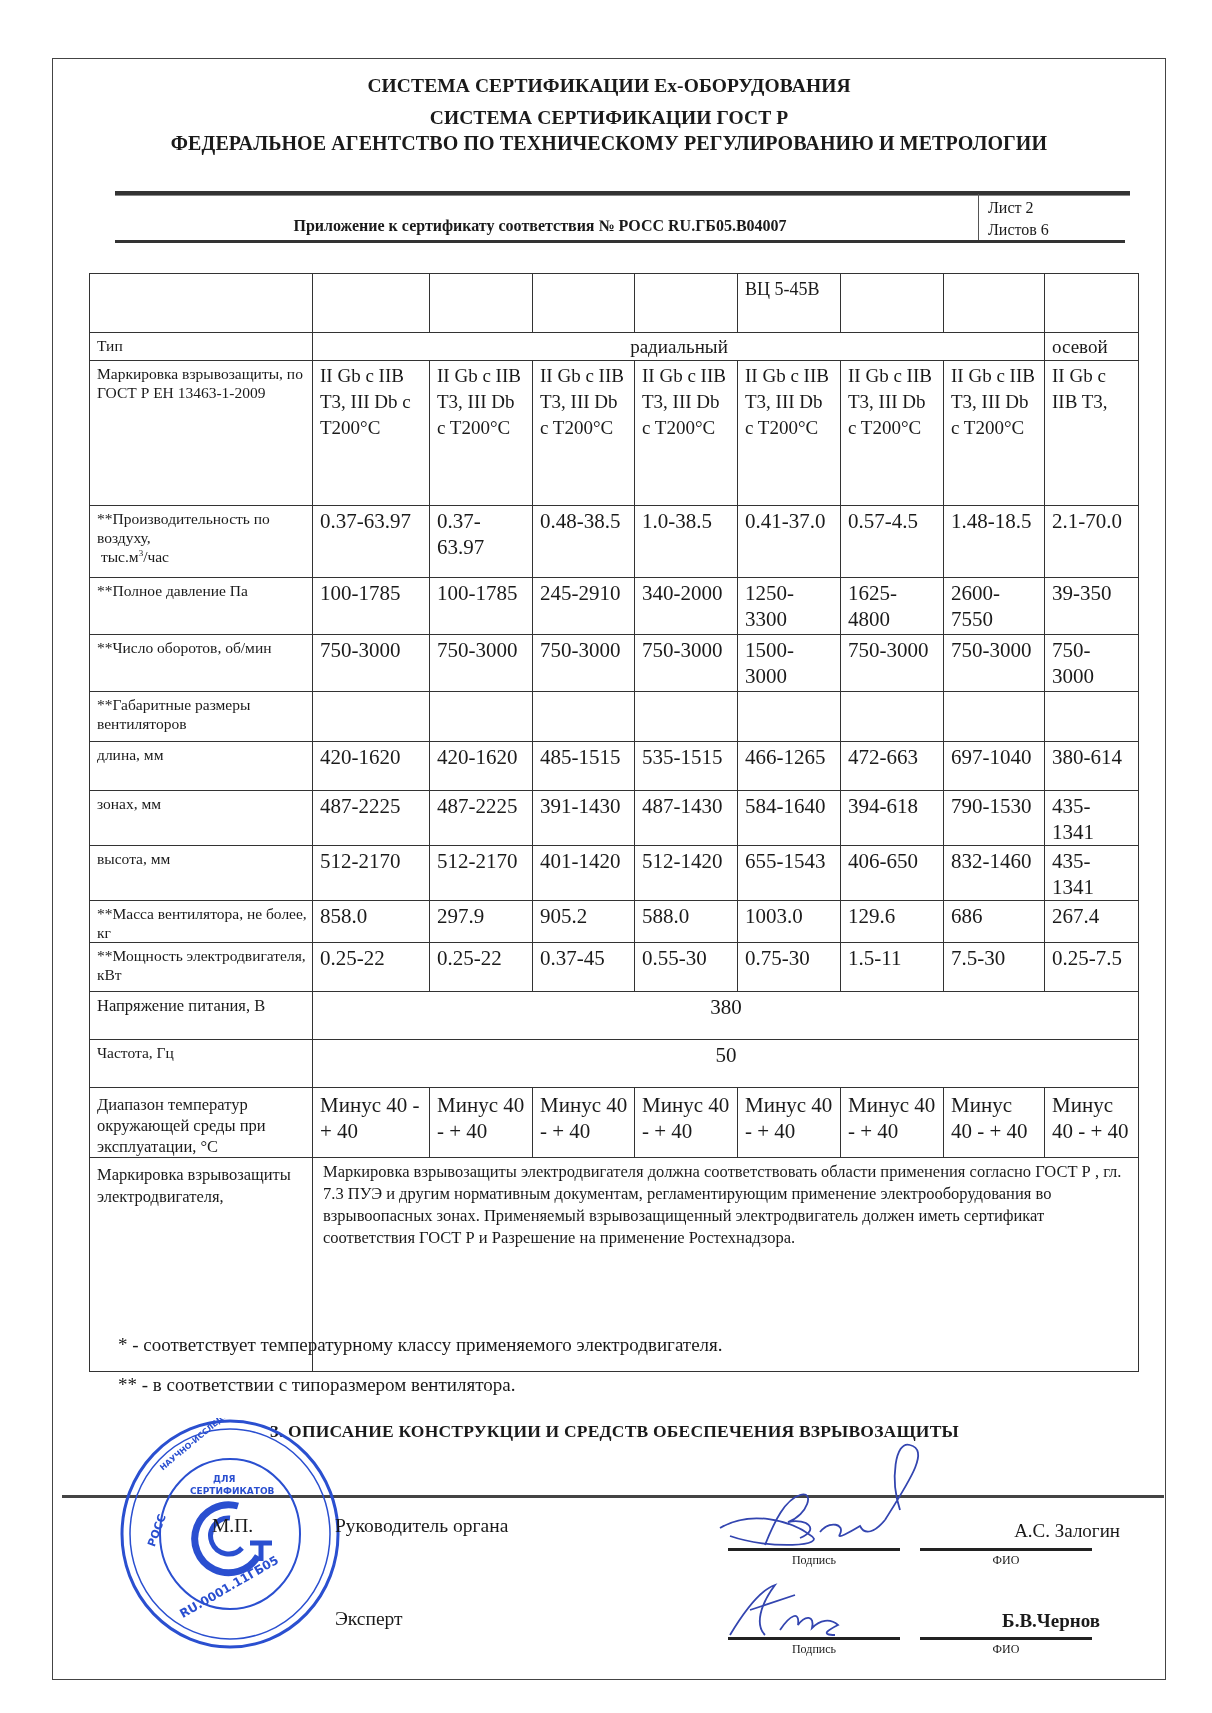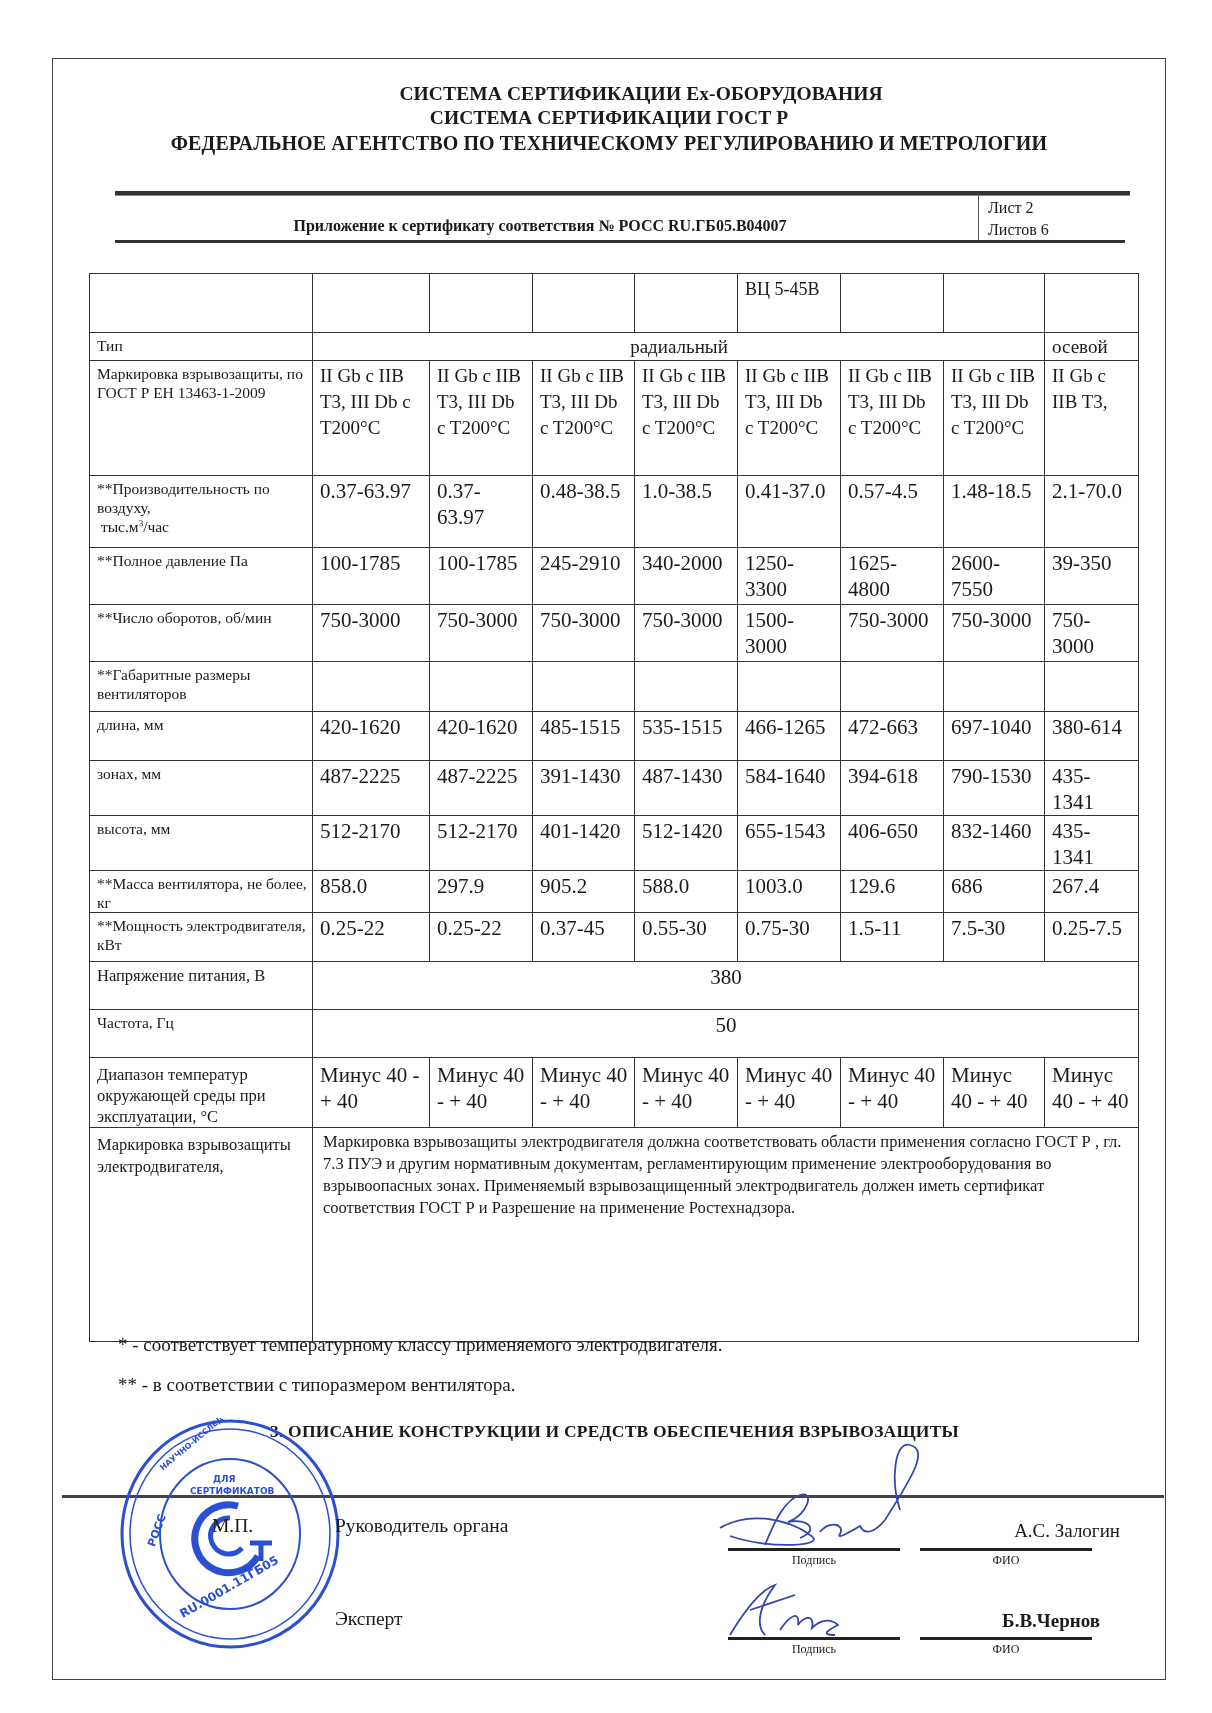--- a/index.html
+++ b/index.html
@@ -2,21 +2,21 @@
 <html><head>
 <meta charset="utf-8">
 <style>
   html, body { margin: 0; padding: 0; background: #ffffff; }
   body { width: 1212px; height: 1713px; position: relative; overflow: hidden;
          font-family: "Liberation Serif", "DejaVu Serif", serif; color: #1a1a1a; }
   .page-border { position: absolute; left: 52px; top: 58px; width: 1114px; height: 1622px;
                  border: 1.5px solid #444; box-sizing: border-box; }
   .hdr { position: absolute; left: 52px; width: 1114px; text-align: center; font-weight: bold;
          font-size: 19.5px; line-height: 24px; letter-spacing: 0.1px; }
-  .hdr1 { top: 82px; margin-left: 32px; }
+  .hdr1 { top: 74px; }
   .hdr2 { top: 106px; }
   .hdr3 { top: 131px; font-size: 20px; }
   .rule-thick { position: absolute; background: #333; }
   .rule1 { left: 115px; top: 191px; width: 1015px; height: 4px; border-bottom: 1px solid #888; }
   .rule2 { left: 115px; top: 240px; width: 1010px; height: 3px; }
   .appendix { position: absolute; left: 115px; top: 217px; width: 850px; text-align: center;
               font-weight: bold; font-size: 16px; }
   .sheet-sep { position: absolute; left: 978px; top: 194px; width: 1px; height: 47px; background: #555; }
   .sheet-info { position: absolute; left: 988px; top: 197px; font-size: 16px; line-height: 22px; }
 
@@ -98,21 +98,21 @@
     <td style="font-size:18px;line-height:26px">ВЦ 5-45В</td>
     <td></td>
     <td></td>
     <td></td>
   </tr>
   <tr style="height:28px">
     <td class="lbl">Тип</td>
     <td colspan="7" class="center" style="font-size:19px;line-height:24px">радиальный</td>
     <td style="font-size:19px;line-height:24px">осевой</td>
   </tr>
-  <tr style="height:115px">
+  <tr style="height:145px">
     <td class="lbl">Маркировка взрывозащиты, по ГОСТ Р ЕН 13463-1-2009</td>
     <td style="font-size:19px;line-height:26px">II Gb c IIB T3, III Db c T200°C</td>
     <td style="font-size:19px;line-height:26px">II Gb c IIB T3, III Db c T200°C</td>
     <td style="font-size:19px;line-height:26px">II Gb c IIB T3, III Db c T200°C</td>
     <td style="font-size:19px;line-height:26px">II Gb c IIB T3, III Db c T200°C</td>
     <td style="font-size:19px;line-height:26px">II Gb c IIB T3, III Db c T200°C</td>
     <td style="font-size:19px;line-height:26px">II Gb c IIB T3, III Db c T200°C</td>
     <td style="font-size:19px;line-height:26px">II Gb c IIB T3, III Db c T200°C</td>
     <td style="font-size:19px;line-height:26px">II Gb c IIB T3,</td>
   </tr>

